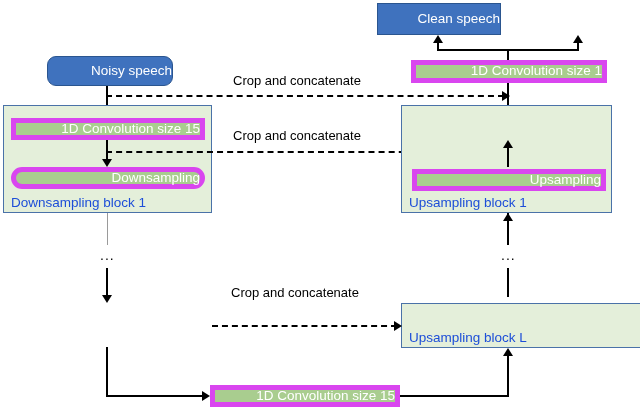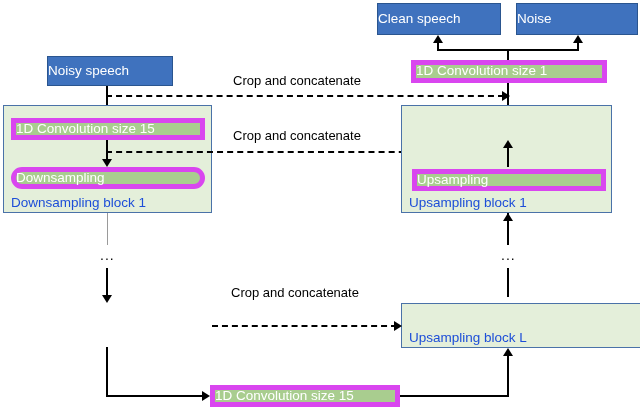--- a/index.html
+++ b/index.html
@@ -17,21 +17,21 @@
     background: #ffffff;
     overflow: hidden;
   }
 
   
   .box {
     position: absolute;
     box-sizing: border-box;
     display: flex;
     align-items: center;
-    justify-content: flex-start;
+    justify-content: flex-end;
     text-align: center;
     line-height: 1.05;
   }
 
   .box-blue {
     background: #3F72BE;
     border: 1px solid #2A558F;
     color: #ffffff;
     font-size: 13.5px;
   }
@@ -127,39 +127,36 @@
 </style>
 </head>
 <body>
 
 <div id="canvas">
 
   <div class="box box-blue" style="left:377px; top:3px; width:124px; height:32px;">
     <span>Clean speech</span>
   </div>
 
-  <div class="box box-blue" style="left:516px; top:3px; width:122px; height:32px;">
-    <span>Noise</span>
-  </div>
 
   <div class="hline" style="left:437px; top:49px; width:142px;"></div>
   <div class="vline" style="left:437px; top:43px; height:8px;"></div>
   <div class="arrow-up" style="left:433px; top:35px;"></div>
   <div class="vline" style="left:577px; top:43px; height:8px;"></div>
   <div class="arrow-up" style="left:573px; top:35px;"></div>
 
   <div class="vline" style="left:507px; top:49px; height:12px;"></div>
 
   <div class="box box-green" style="left:411px; top:60px; width:196px; height:23px;">
     <span>1D Convolution size 1</span>
   </div>
 
   <div class="vline" style="left:507px; top:83px; height:33px;"></div>
 
-  <div class="box box-blue" style="left:47px; top:56px; width:126px; height:30px;">
+  <div class="box box-blue" style="left:47px; top:56px; width:126px; height:30px;border-radius:9px;">
     <span>Noisy speech</span>
   </div>
 
   <div class="vline" style="left:106px; top:86px; height:26px;"></div>
   <div class="arrow-down" style="left:102px; top:110px;"></div>
 
   <div class="edge-label" style="left:233px; top:73px;">Crop and concatenate</div>
   <div class="dash-h" style="left:106px; top:95px; width:398px;"></div>
   <div class="arrow-right" style="left:502px; top:91px;"></div>
 

